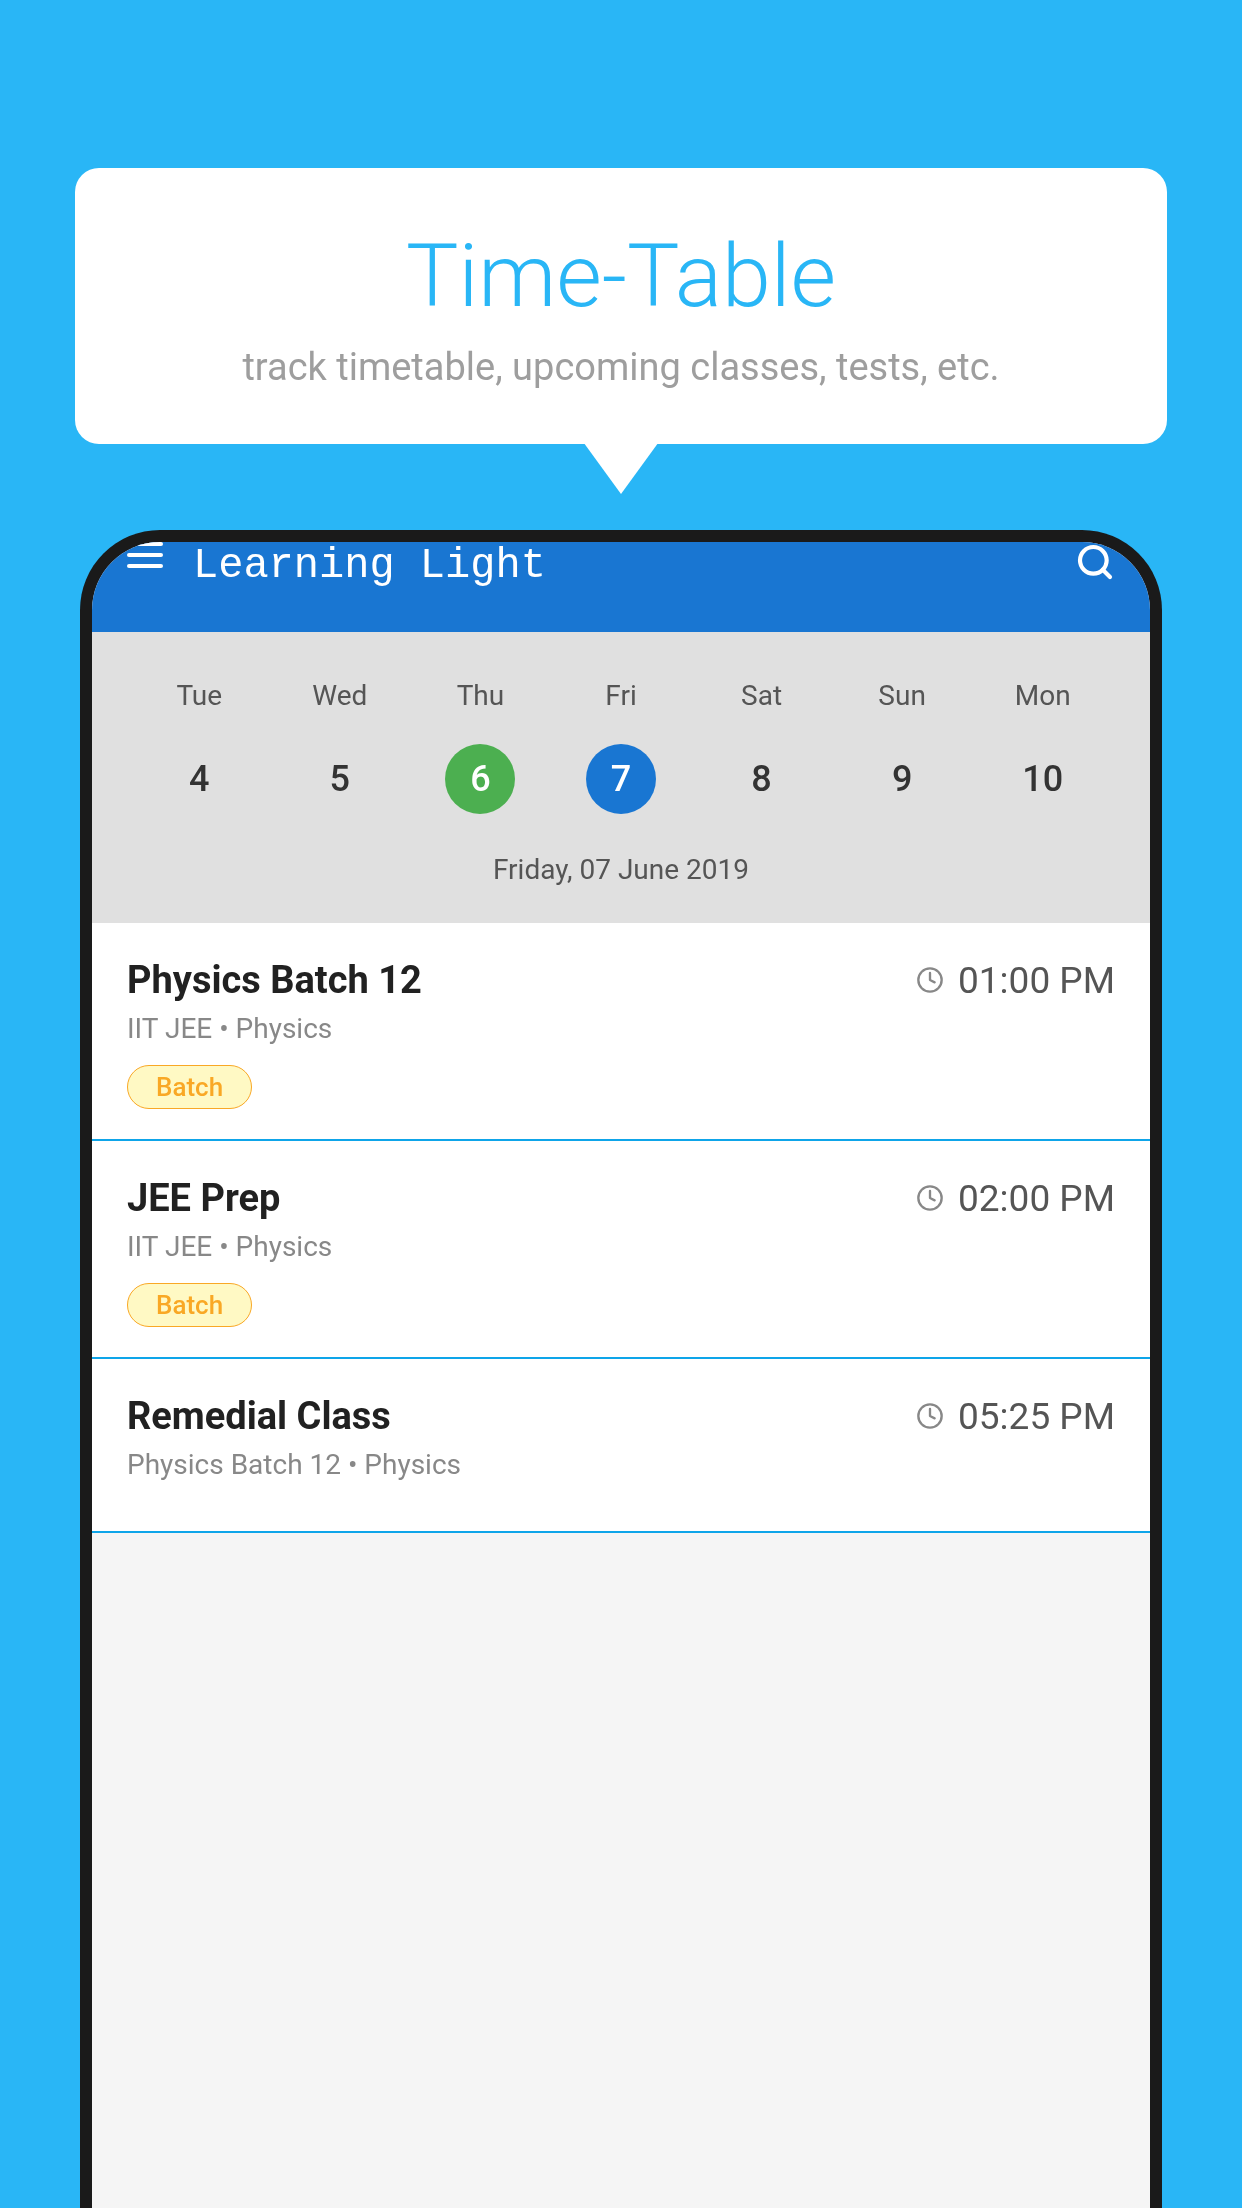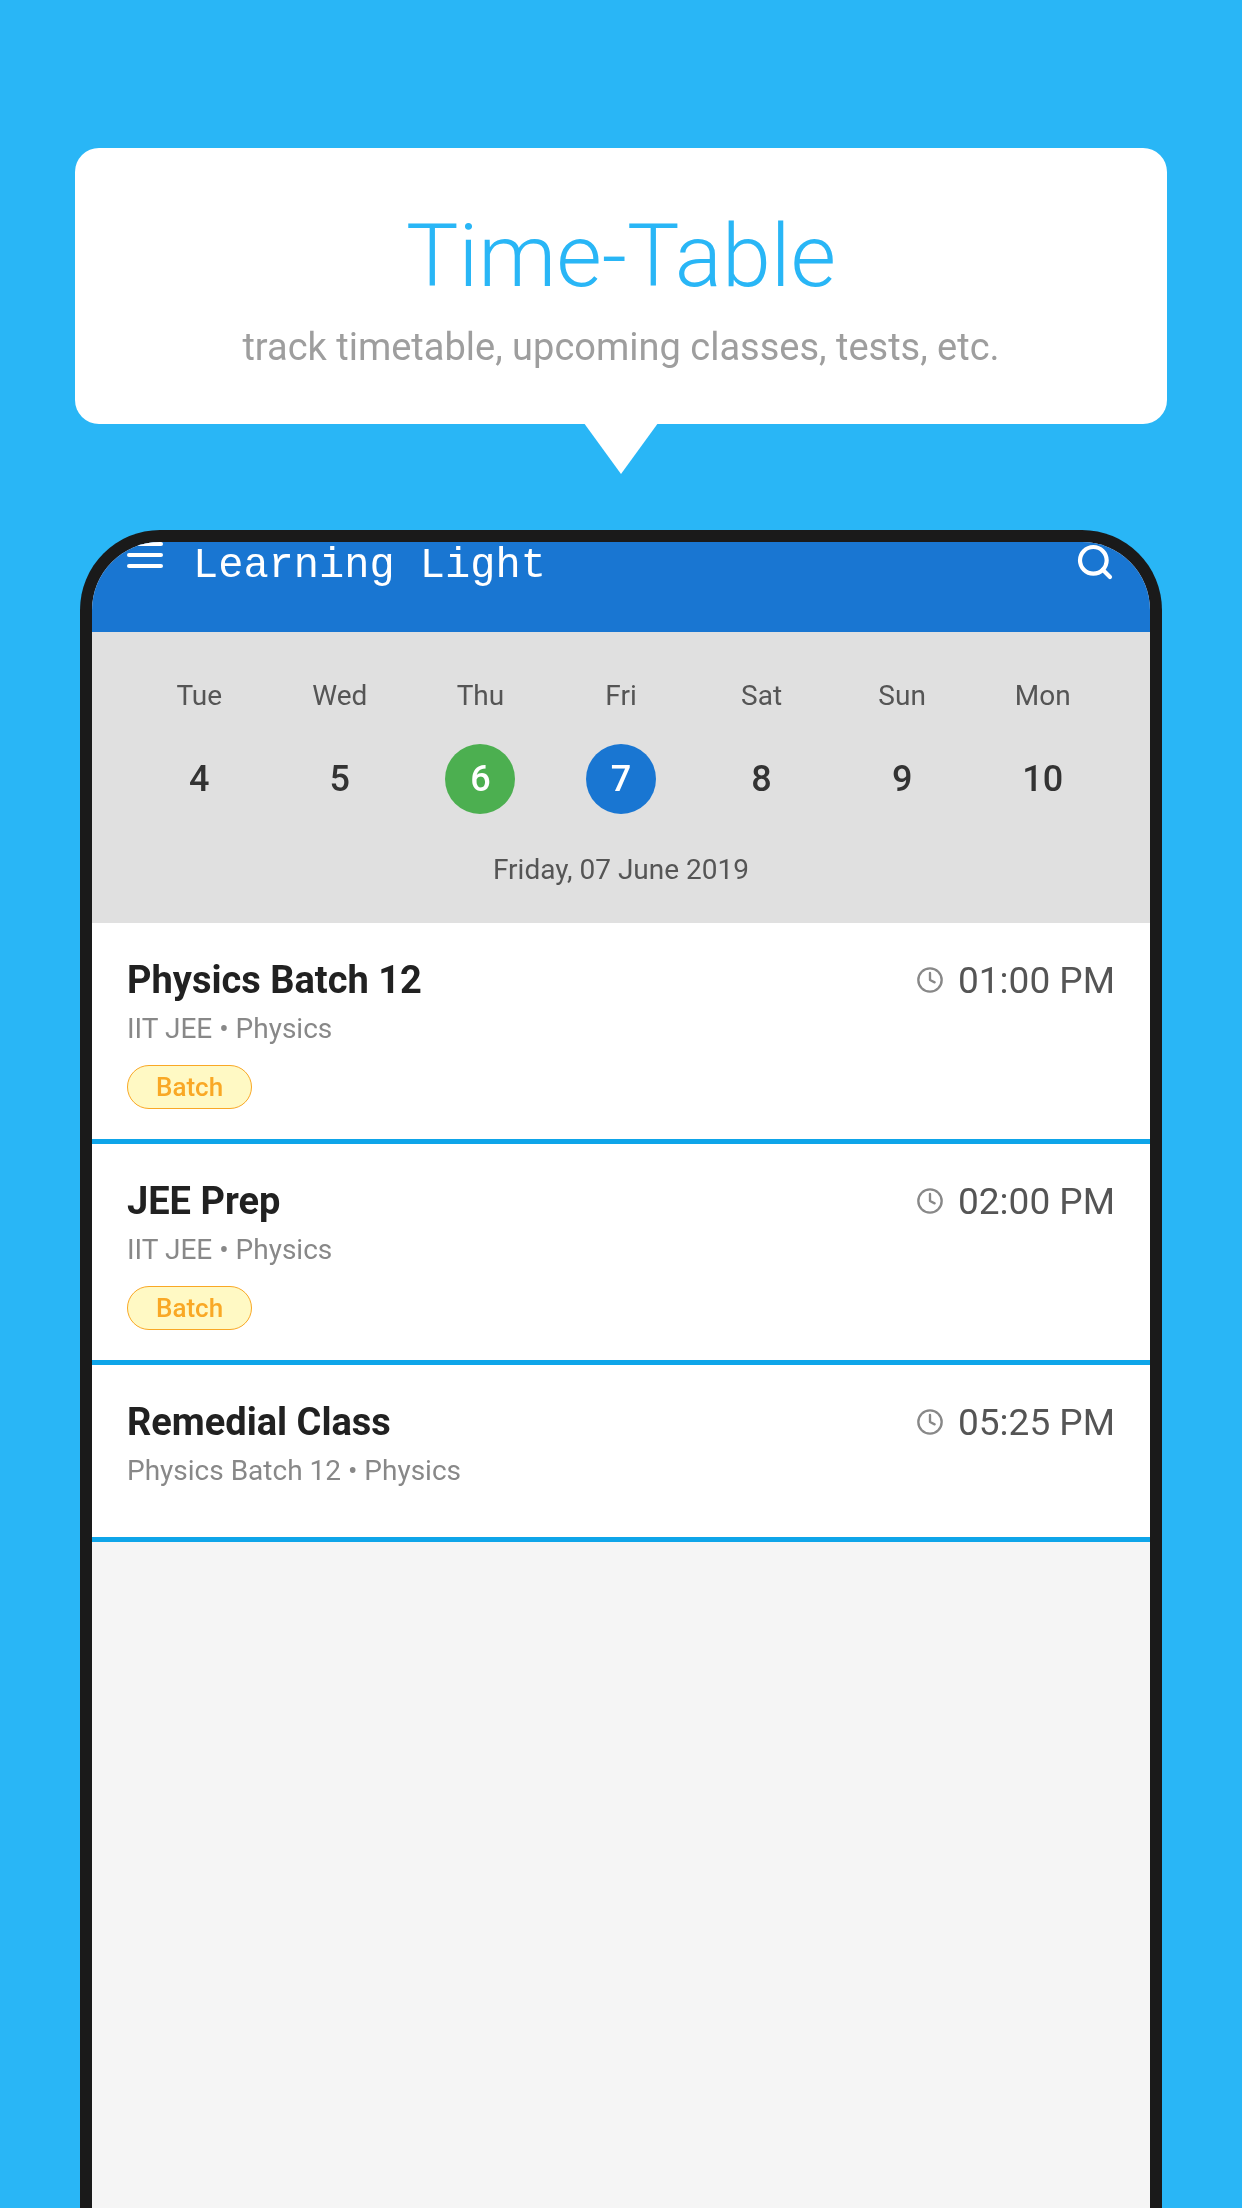--- a/index.html
+++ b/index.html
@@ -10,21 +10,21 @@
       height: 2208px;
       background-color: #29B6F6;
       font-family: 'Roboto', Arial, sans-serif;
       overflow: hidden;
       position: relative;
     }
 
     
     .speech-bubble-container {
       position: absolute;
-      top: 148px;
+      top: 168px;
       left: 75px;
       right: 75px;
     }
 
     .speech-bubble {
       background: white;
       border-radius: 24px;
       padding: 60px 60px 55px;
       text-align: center;
       position: relative;
@@ -237,21 +237,21 @@
     }
 
     
     .schedule-list {
       background: white;
     }
 
     .schedule-item {
       background: white;
       padding: 35px 35px 30px;
-      border-bottom: 5px solid #0ea5e9;
+      border-bottom: 2px solid #0ea5e9;
     }
 
     .schedule-item-header {
       display: flex;
       align-items: center;
       justify-content: space-between;
       margin-bottom: 10px;
     }
 
     .schedule-name {

